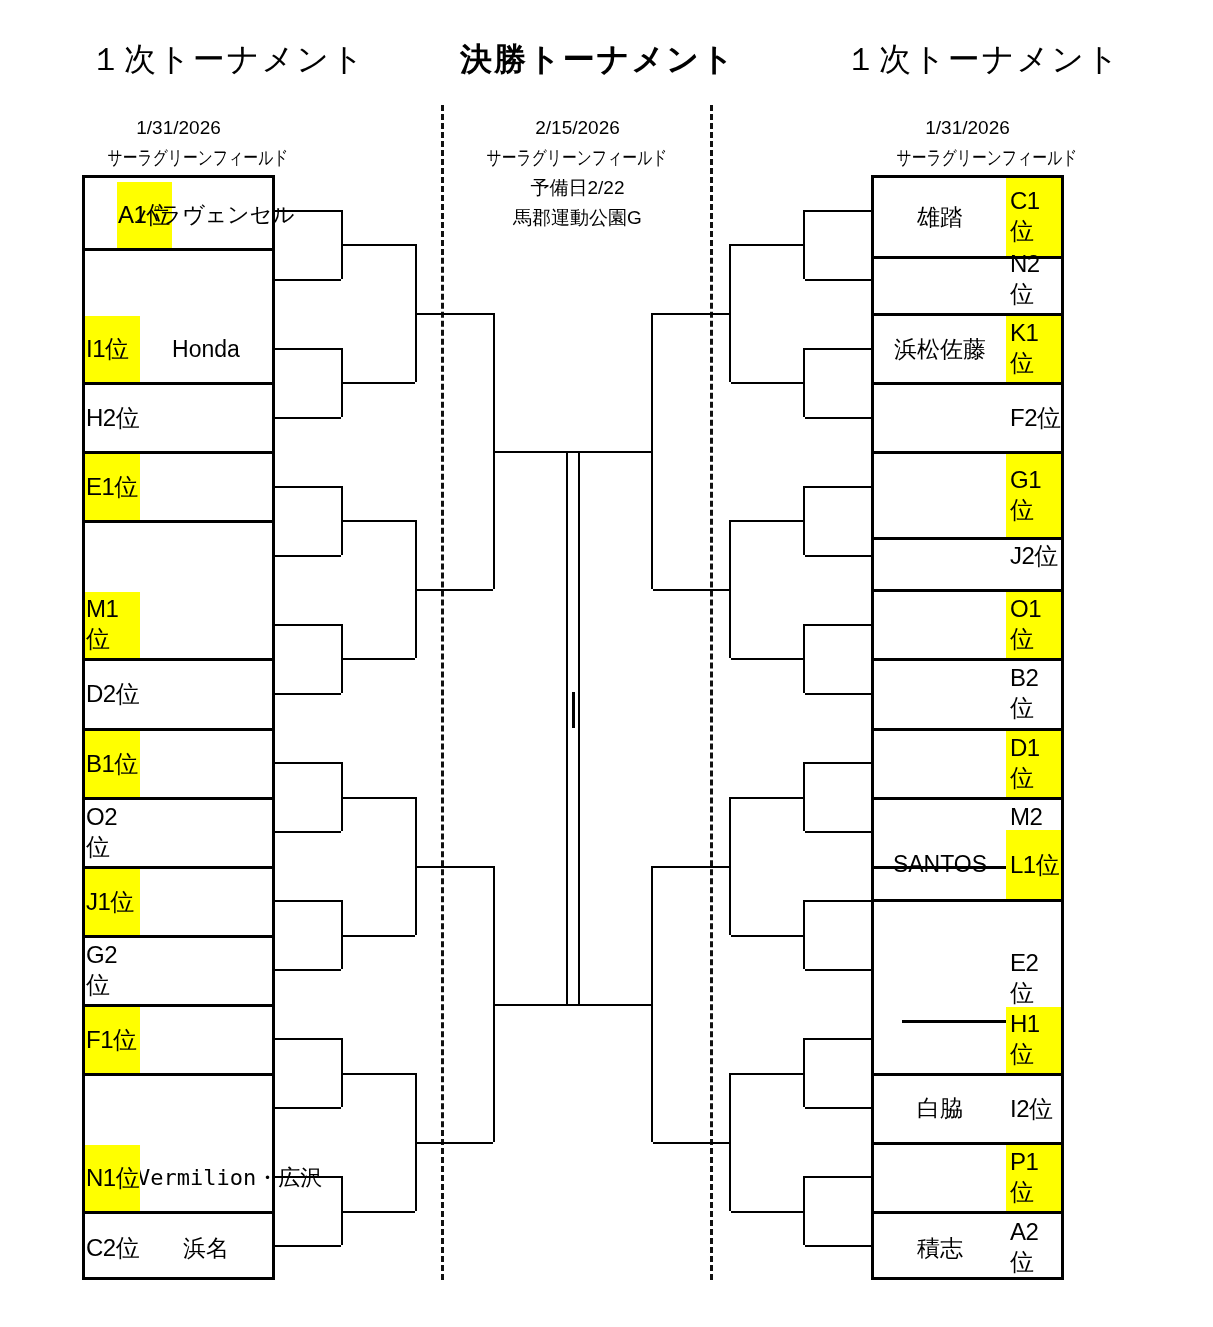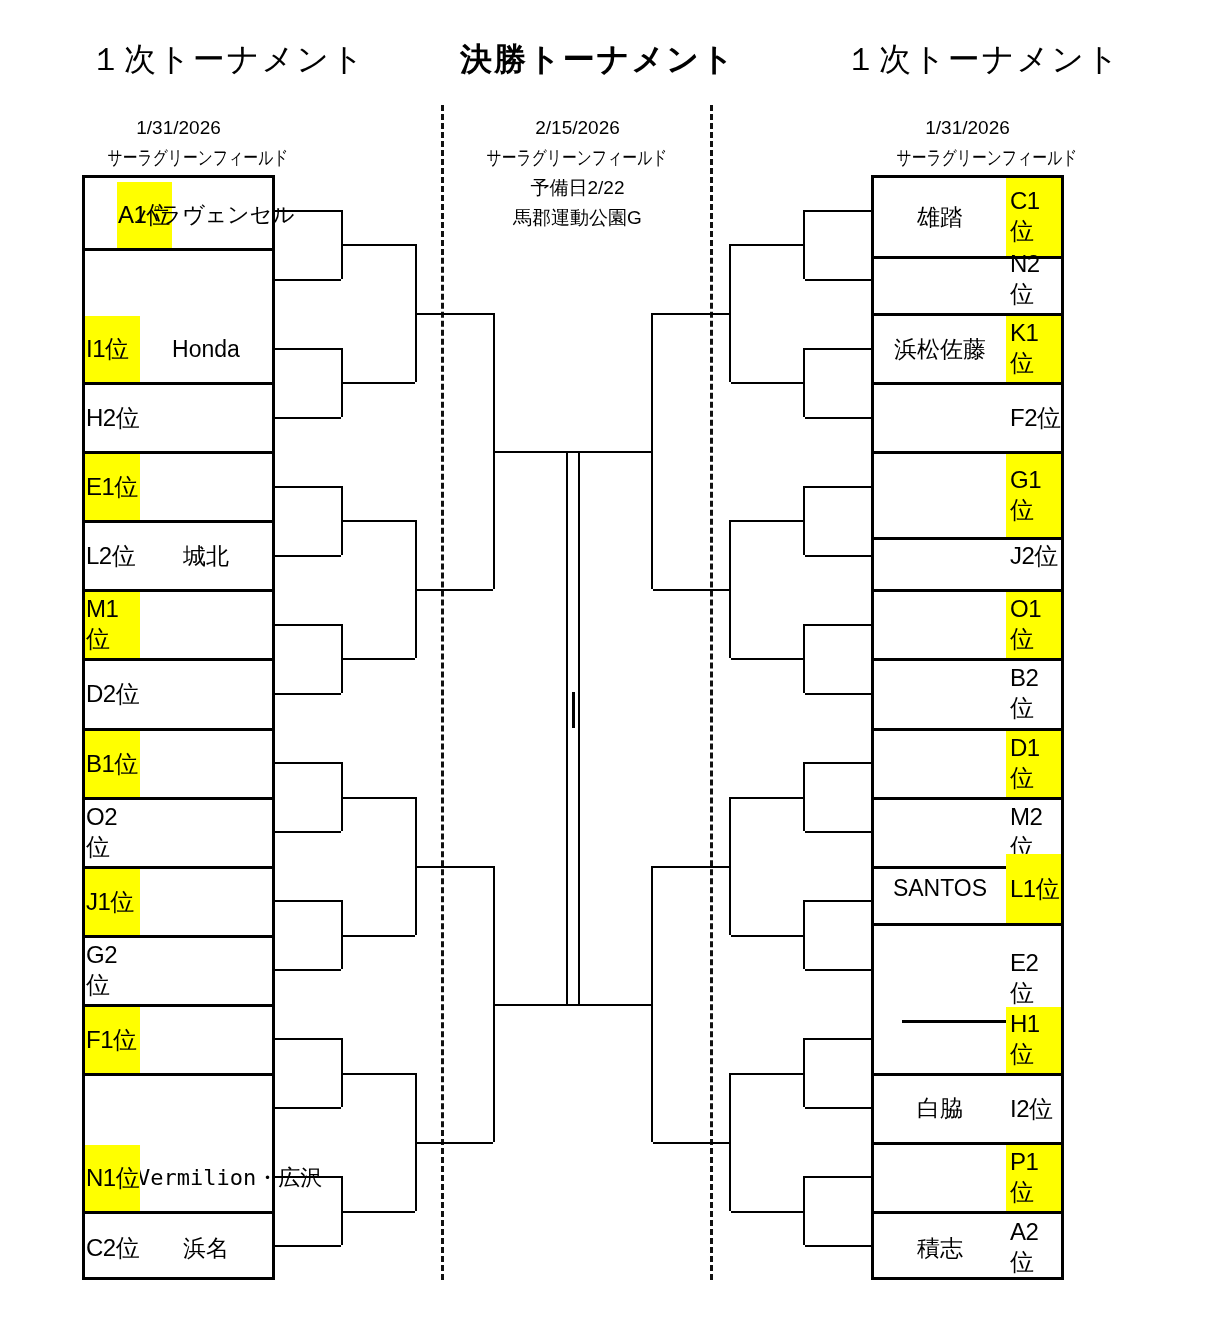--- a/index.html
+++ b/index.html
@@ -81,24 +81,20 @@
       <div class="cellname">Honda</div>
     </div>
     <div class="row sep" style="top: 207.188px; height: 69.0625px;">
       <div class="cellrank">H2位</div>
       <div class="cellname"></div>
     </div>
     <div class="row sep" style="top: 276.25px; height: 69.0625px;">
       <div class="cellrank hl">E1位</div>
       <div class="cellname"></div>
     </div>
-    <div class="row sep" style="top: 345.312px; height: 69.0625px;">
-      <div class="cellrank">L2位</div>
-      <div class="cellname">城北</div>
-    </div>
     <div class="row sep" style="top: 414.375px; height: 69.0625px;">
       <div class="cellrank hl">M1位</div>
       <div class="cellname"></div>
     </div>
     <div class="row sep" style="top: 483.438px; height: 69.0625px;">
       <div class="cellrank">D2位</div>
       <div class="cellname"></div>
     </div>
     <div class="row sep" style="top: 552.5px; height: 69.0625px;">
       <div class="cellrank hl">B1位</div>
@@ -169,21 +165,21 @@
       <div class="cellrank">B2位</div>
     </div>
     <div class="row sep" style="top: 552.5px; height: 69.0625px;">
       <div class="cellname"></div>
       <div class="cellrank hl">D1位</div>
     </div>
     <div class="row sep" style="top: 621.562px; height: 69.0625px;">
       <div class="cellname"></div>
       <div class="cellrank">M2位</div>
     </div>
-    <div class="row sep" style="top: 676px; height: 72px;">
+    <div class="row sep" style="top: 652px; height: 72px;">
       <div class="cellname">SANTOS</div>
       <div class="cellrank hl">L1位</div>
     </div>
     <div class="row sep" style="top: 759.688px; height: 85px; margin-left: 28px;">
       <div class="cellname"></div>
       <div class="cellrank">E2位</div>
     </div>
     <div class="row sep" style="top: 828.75px; height: 69.0625px;">
       <div class="cellname"></div>
       <div class="cellrank hl">H1位</div>

